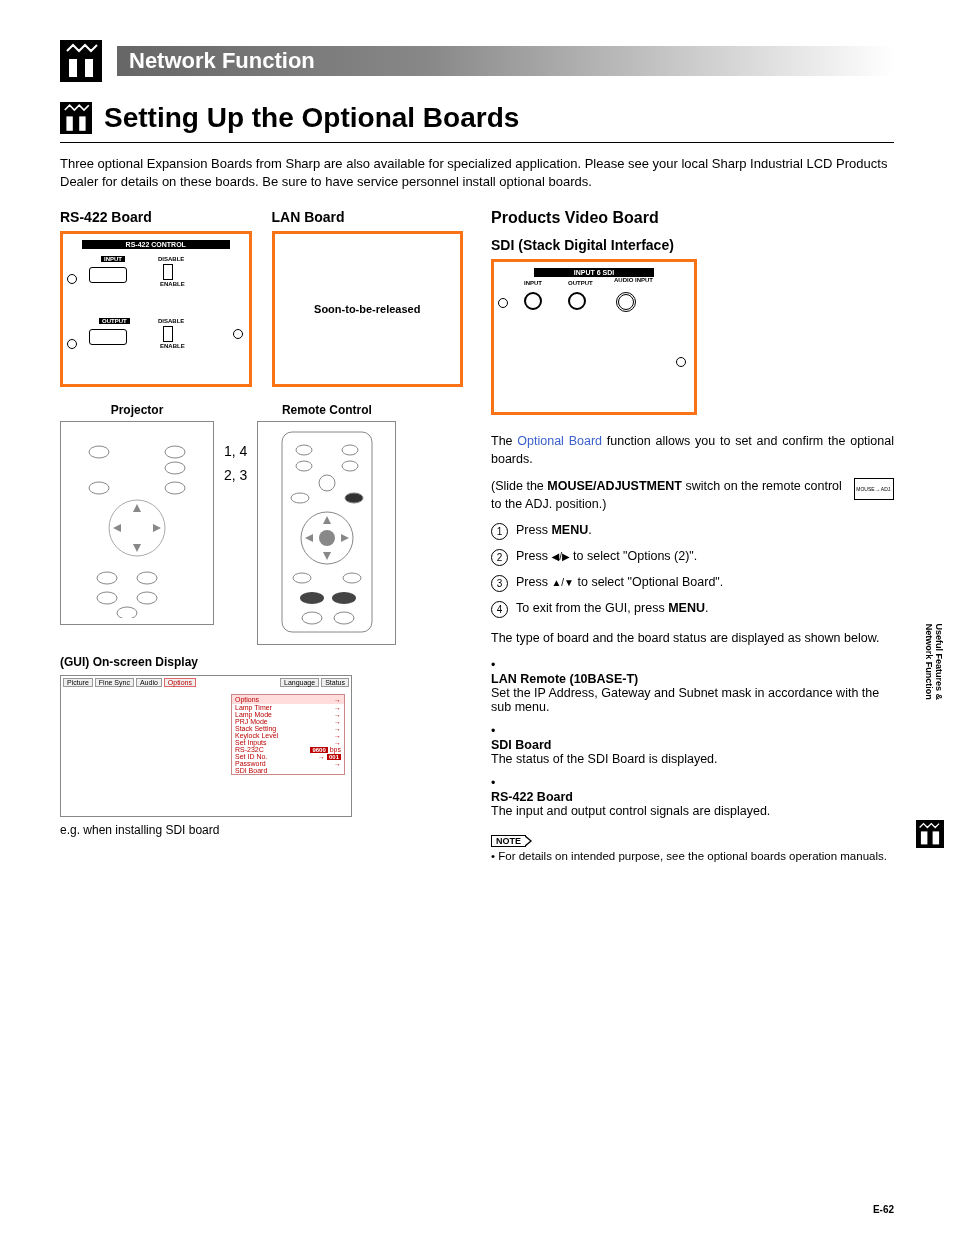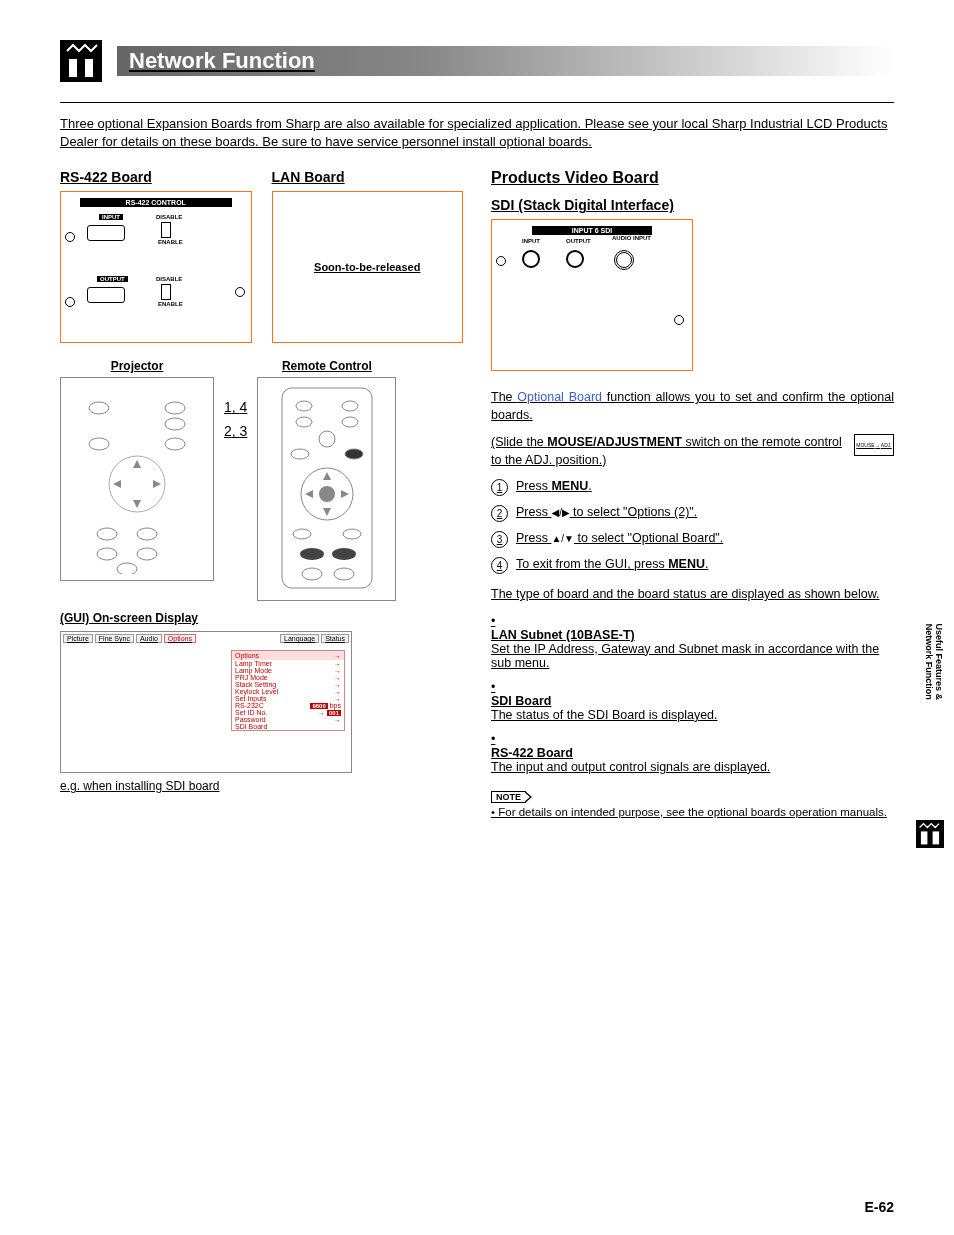--- a/index.html
+++ b/index.html
@@ -1,33 +1,33 @@
 <!DOCTYPE html>
 <html><head>
 <meta charset="utf-8">
 <style>
   body { margin:0; padding:0; font-family: Helvetica, Arial, sans-serif; background:#fff; color:#000; }
-  .page { width:954px; height:1235px; position:relative; box-sizing:border-box; padding:40px 60px;text-decoration:underline; }
+  .page { width:954px; height:1235px; position:relative; box-sizing:border-box; padding:40px 60px; }
   .hdr-row { display:flex; align-items:center; margin-bottom:20px; }
   .proj-icon { width:40px; height:40px; border:1px solid #000; background:#000; position:relative; margin-right:15px; }
   .proj-icon svg { width:40px; height:40px; }
   .banner { flex:1; height:30px; background:linear-gradient(to right, #666 0%, #888 40%, #fff 100%); display:flex; align-items:center; padding-left:12px; }
   .banner-title { color:#fff; font-weight:bold; font-size:22px; }
   .sub-row { display:flex; align-items:center; margin-bottom:8px; }
   .sub-icon { width:32px; height:32px; margin-right:12px; }
   .sub-title { font-size:28px; font-weight:bold; }
   .hr { border:none; border-top:1px solid #000; margin:0 0 12px 0; }
   .intro { font-size:13px; line-height:1.4; margin-bottom:14px; }
   .twocol { display:flex; gap:28px; }
   .col { flex:1; }
   .h3 { font-size:16px; font-weight:bold; margin:4px 0 10px 0; }
   .h4 { font-size:14px; font-weight:bold; margin:4px 0 6px 0; }
   .boards-row { display:flex; gap:20px; margin-bottom:16px; }
   .board-col { flex:1; }
-  .board-box { border:1px solid #f97316; height:150px; position:relative; font-size:8px; }
+  .board-box { border:3px solid #f97316; height:150px; position:relative; font-size:8px; }
   .board-box.lan { display:flex; align-items:center; justify-content:center; }
   .board-title-bar { position:absolute; top:6px; left:10%; right:10%; text-align:center; background:#000; color:#fff; font-weight:bold; font-size:7px; padding:1px 0; }
   .screw { width:8px; height:8px; border:1px solid #000; border-radius:50%; position:absolute; background:#fff; }
   .port-label { font-size:6px; font-weight:bold; position:absolute; }
   .db9 { width:36px; height:14px; border:1px solid #000; border-radius:3px; position:absolute; }
   .sw { width:8px; height:14px; border:1px solid #000; position:absolute; }
   .rca { width:14px; height:14px; border:2px double #000; border-radius:50%; position:absolute; }
 
   .proj-remote-row { display:flex; gap:10px; align-items:flex-start; margin-bottom:8px; position:relative; }
   .panel-title { text-align:center; font-weight:bold; font-size:12px; margin-bottom:4px; }
@@ -60,40 +60,51 @@
   .bullets { list-style:none; padding:0; margin:0 0 12px 0; }
   .bullets li { font-size:12.5px; margin-bottom:10px; }
   .bullets b { display:block; }
   .note-tag { display:inline-block; border:1px solid #000; font-size:9px; font-weight:bold; padding:0 4px; position:relative; }
   .note-tag::after { content:""; position:absolute; right:-7px; top:-1px; border-top:6px solid transparent; border-bottom:6px solid transparent; border-left:7px solid #000; height:0; width:0; }
   .note-tag::before { content:""; position:absolute; right:-5px; top:0; border-top:5px solid transparent; border-bottom:5px solid transparent; border-left:6px solid #fff; height:0; width:0; z-index:1;}
   .note-text { font-size:11.5px; margin-top:2px; }
 
   .side-tab { position:absolute; right:10px; top:700px; transform:rotate(90deg); transform-origin:right top; font-size:9px; font-weight:bold; text-align:center; white-space:nowrap; }
   .side-icon { position:absolute; right:10px; top:820px; width:26px; height:26px; border:1px solid #000; background:#000; }
-  .page-num { position:absolute; right:60px; bottom:20px; font-size:14px; font-weight:bold; }
+  .page-num { position:absolute; right:60px; bottom:20px; font-size:10px; font-weight:bold; }
 </style>
 </head>
 <body>
 <div class="page">
 
 <div class="hdr-row">
   <div class="proj-icon">
     <svg viewBox="0 0 40 40">
           <rect x="0" y="0" width="40" height="40" fill="#000"></rect>
           <path d="M6 10 L12 4 L18 10 L24 4 L30 10 L36 4" stroke="#fff" stroke-width="2" fill="none"></path>
           <rect x="8" y="18" width="8" height="18" fill="#fff"></rect>
           <rect x="24" y="18" width="8" height="18" fill="#fff"></rect>
         </svg>
   </div>
   <div class="banner">
         <span class="banner-title">Network Function</span>
       </div>
 </div>
 
+<div class="sub-row">
+  <div class="sub-icon">
+    <svg viewBox="0 0 40 40">
+          <rect x="0" y="0" width="40" height="40" fill="#000"></rect>
+          <path d="M6 10 L12 4 L18 10 L24 4 L30 10 L36 4" stroke="#fff" stroke-width="2" fill="none"></path>
+          <rect x="8" y="18" width="8" height="18" fill="#fff"></rect>
+          <rect x="24" y="18" width="8" height="18" fill="#fff"></rect>
+        </svg>
+  </div>
+  <div class="sub-title">Setting Up the Optional Boards</div>
+</div>
 <hr class="hr">
 <div class="intro">Three optional Expansion Boards from Sharp are also available for specialized application. Please see your local Sharp Industrial LCD Products Dealer for details on these boards. Be sure to have service personnel install optional boards.</div>
 
 <div class="twocol">
 
   <div class="col">
     <div class="boards-row">
 
       <div class="board-col">
         <div class="h4">RS-422 Board</div>
@@ -284,21 +295,21 @@
           </li>
       <li>
             <span class="step-num">4</span>
             <span><span>To exit from the GUI, press </span><b>MENU</b><span>.</span></span>
           </li>
     </ol>
 
     <div class="body-text">The type of board and the board status are displayed as shown below.</div>
 
     <ul class="bullets">
-      <li>• <b>LAN Subnet (10BASE-T)</b><span>Set the IP Address, Gateway and Subnet mask in accordance with the sub menu.</span></li>
+      <li>• <b>LAN Remote (10BASE-T)</b><span>Set the IP Address, Gateway and Subnet mask in accordance with the sub menu.</span></li>
       <li>• <b>SDI Board</b><span>The status of the SDI Board is displayed.</span></li>
       <li>• <b>RS-422 Board</b><span>The input and output control signals are displayed.</span></li>
     </ul>
 
     <div>
       <span class="note-tag">NOTE</span>
       <div class="note-text">• For details on intended purpose, see the optional boards operation manuals.</div>
     </div>
   </div>
 </div>

